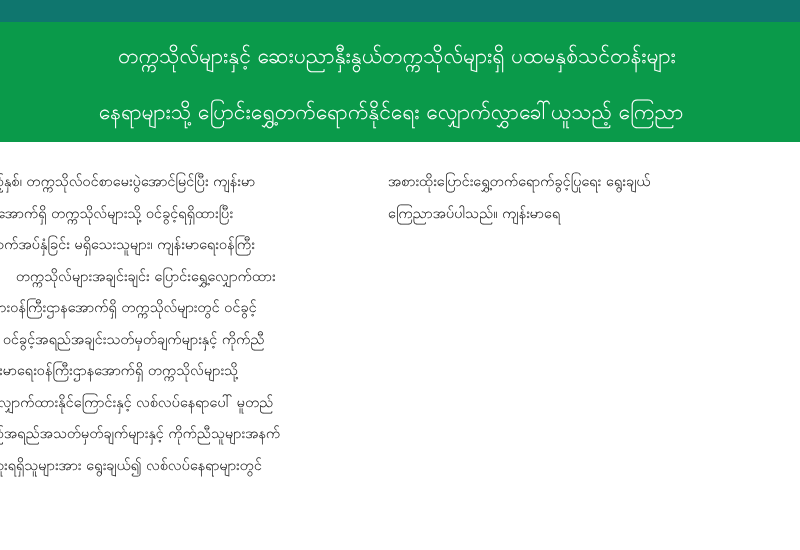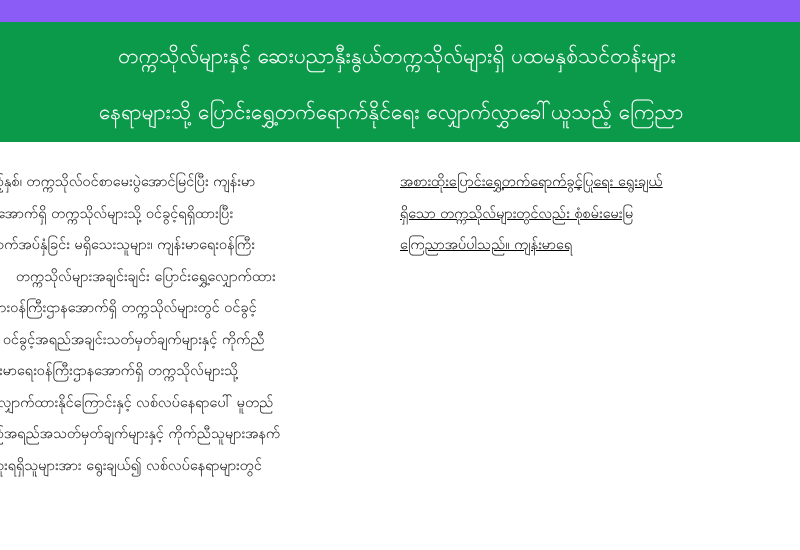--- a/index.html
+++ b/index.html
@@ -10,21 +10,21 @@
     width: 800px;
     height: 550px;
     background: #ffffff;
     font-family: "DejaVu Sans", sans-serif;
     overflow: hidden;
   }
   .page {
     position: relative;
     width: 800px;
     height: 448px;
-    background: #8b5cf6;
+    background: #0f766e;
     box-sizing: border-box;
   }
   
   .banner {
     position: absolute;
     left: 0;
     top: 22px;
     width: 800px;
     height: 120px;
     background: #0a9a4a;
@@ -71,22 +71,21 @@
     position: absolute;
     top: 0;
     width: 390px;
     height: 384px;
     overflow: hidden;
   }
   .col-left {
     left: -10px;
   }
   .col-right {
-    left: 400px;
-    text-decoration: underline;
+    left: 388px;
   }
   .para {
     color: #111111;
     font-size: 14.5px;
     line-height: 31.5px;
     white-space: nowrap;
     overflow: hidden;
     text-indent: 0;
   }
   .para.indent {
@@ -126,19 +125,18 @@
       <div class="para">းမာရေးဝန်ကြီးဌာနအောက်ရှိ တက္ကသိုလ်များသို့</div>
       <div class="para">လျှောက်ထားနိုင်ကြောင်းနှင့် လစ်လပ်နေရာပေါ် မူတည်</div>
       <div class="para">ည်အရည်အသတ်မှတ်ချက်များနှင့် ကိုက်ညီသူများအနက်</div>
       <div class="para">ထူးရရှိသူများအား ရွေးချယ်၍ လစ်လပ်နေရာများတွင်</div>
     </div>
 
     <div class="gutter"></div>
 
     <div class="col col-right">
       <div class="para">အစားထိုးပြောင်းရွှေ့တက်ရောက်ခွင့်ပြုရေး ရွေးချယ်</div>
-      <div class="para">ရှိသော တက္ကသိုလ်များတွင်လည်း စုံစမ်းမေးမြ</div>
       <div class="para">ကြေညာအပ်ပါသည်။                    ကျန်းမာရေ</div>
     </div>
 
   </div>
 
 </div>
 
 </body></html>

